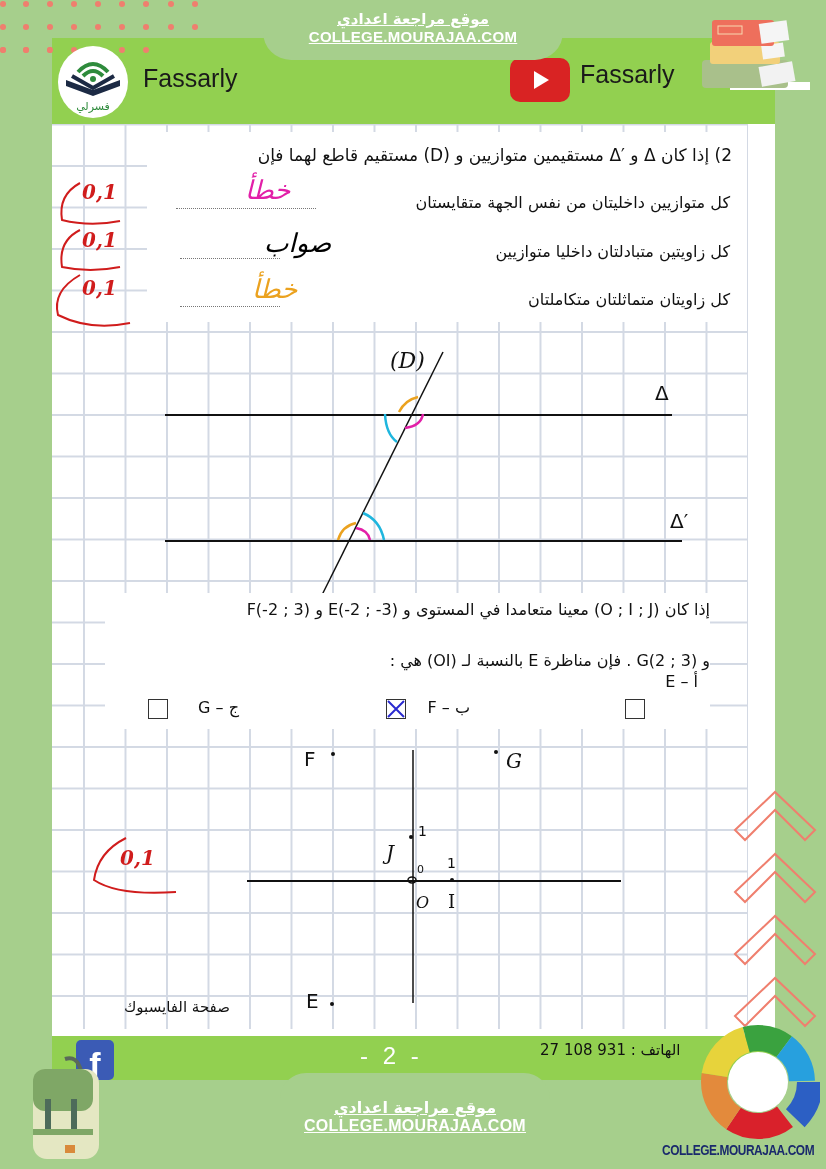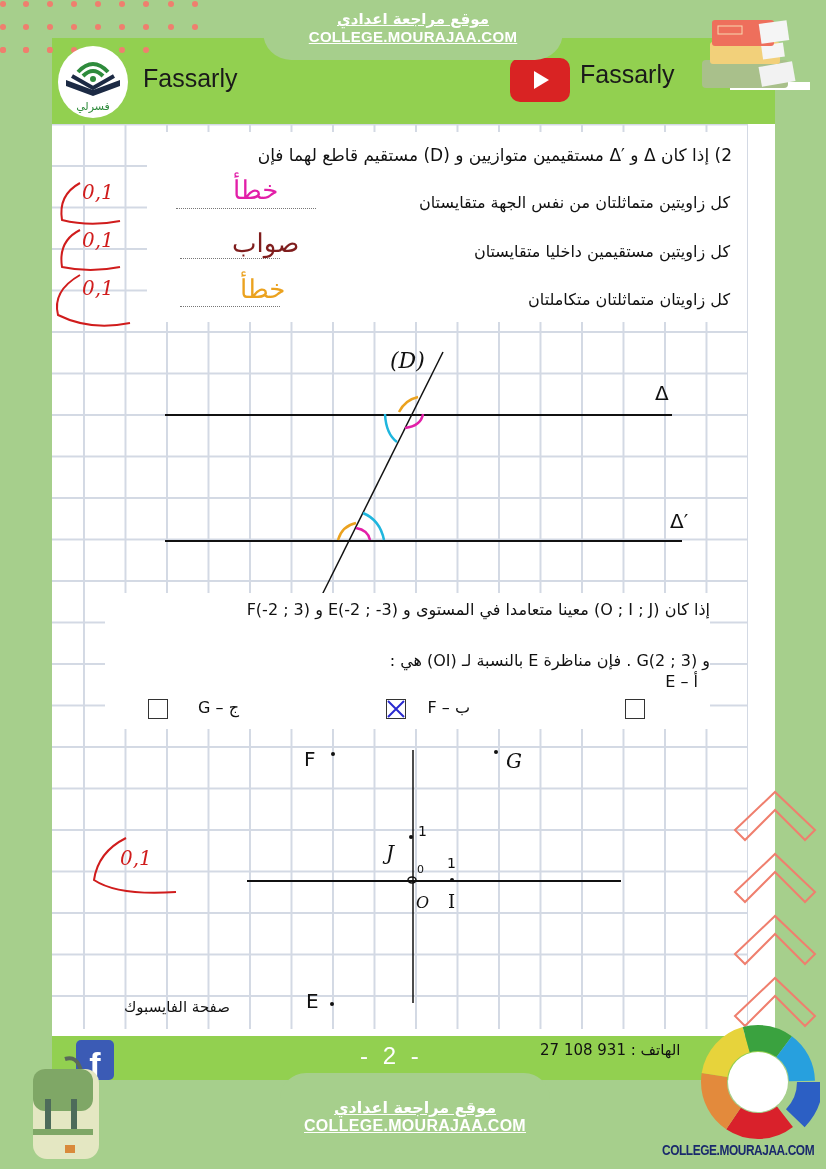--- a/index.html
+++ b/index.html
@@ -32,22 +32,22 @@
     background: #a6cf8c; border-radius: 0 0 28px 28px; text-align: center; color: #fff;
   }
   .tab-ar { font-size: 15px; font-weight: bold; text-decoration: underline; margin-top: 10px; display: block; }
   .tab-en { font-family: "Liberation Sans", sans-serif; font-size: 15px; font-weight: bold; text-decoration: underline; display: block; letter-spacing: 0.3px; }
 
   .books { position: absolute; left: 700px; top: 14px; width: 116px; height: 80px; }
 
   .box { position: absolute; background: #fff; }
   .q-line { position: absolute; direction: rtl; font-family: "DejaVu Sans", sans-serif; font-size: 16px; color: #111; white-space: nowrap; }
   .dotted { position: absolute; border-bottom: 1px dotted #777; }
-  .handwrite { position: absolute; font-family: "DejaVu Serif", serif; font-size: 26px; direction: rtl; }
-  .score { position: absolute; color: #d01c1c; font-family: "DejaVu Serif", serif; font-size: 20px; font-style: italic; }
+  .handwrite { position: absolute; font-family: "DejaVu Serif", serif; font-size: 26px; font-style: italic; direction: rtl; margin-left: 12px; }
+  .score { position: absolute; color: #d01c1c; font-family: "DejaVu Serif", serif; font-size: 20px; font-style: italic; font-weight: bold; }
 
   .check { position: absolute; width: 20px; height: 20px; border: 1.5px solid #333; background: #fff; }
 
   .footer-band { position: absolute; left: 52px; top: 1036px; width: 723px; height: 44px; background: #92d050; }
   .footer-text { position: absolute; font-family: "DejaVu Sans", sans-serif; font-size: 15px; color: #111; direction: rtl; white-space: nowrap; }
   .page-num { position: absolute; left: 360px; top: 1042px; font-family: "Liberation Sans", sans-serif; font-size: 24px; color: #fff; letter-spacing: 4px; }
   .fb-icon { position: absolute; left: 76px; top: 1040px; width: 38px; height: 40px; background: #3b5bb5; border-radius: 5px; color: #fff; font-family: "Liberation Sans", sans-serif; font-weight: bold; font-size: 34px; text-align: center; line-height: 48px; }
 
   .bottom-band { position: absolute; left: 0; top: 1090px; width: 826px; height: 79px; background: #a6cf8c; }
   .bottom-tab {
@@ -134,27 +134,27 @@
     <rect x="62" y="30" width="22" height="14" fill="#f5f5f5" transform="rotate(-8 73 37)"></rect>
     <rect x="12" y="6" width="62" height="26" rx="3" fill="#ee6f5c"></rect>
     <rect x="60" y="8" width="28" height="20" fill="#f5f5f5" transform="rotate(-8 74 18)"></rect>
     <rect x="18" y="12" width="24" height="8" fill="none" stroke="#f7d9b0" stroke-width="1"></rect>
   </svg>
 </div>
 
 <div class="box" style="left:147px;top:132px;width:600px;height:190px"></div>
 <div class="q-line" style="right:94px;top:145px;font-size:17px">2) إذا كان Δ و ′Δ مستقيمين متوازيين و (D) مستقيم قاطع لهما فإن</div>
 
-<div class="q-line" style="right:96px;top:193px">كل زاويتين متماثلتان من نفس الجهة متقايستان</div>
+<div class="q-line" style="right:96px;top:193px">كل متوازيين داخليتان من نفس الجهة متقايستان</div>
 <div class="dotted" style="left:176px;top:208px;width:140px"></div>
 <div class="handwrite" style="left:233px;top:175px;color:#e21fa8">خطأ</div>
 
-<div class="q-line" style="right:96px;top:242px">كل زاويتين مستقيمين داخليا متقايستان</div>
+<div class="q-line" style="right:96px;top:242px">كل زاويتين متبادلتان داخليا متوازيين</div>
 <div class="dotted" style="left:180px;top:258px;width:100px"></div>
-<div class="handwrite" style="left:232px;top:228px;color:#7f1d1d">صواب</div>
+<div class="handwrite" style="left:252px;top:228px;color:#000000">صواب</div>
 
 <div class="q-line" style="right:96px;top:290px">كل زاويتان متماثلتان متكاملتان</div>
 <div class="dotted" style="left:180px;top:306px;width:100px"></div>
 <div class="handwrite" style="left:240px;top:274px;color:#eba21f">خطأ</div>
 
 <svg style="position:absolute;left:50px;top:175px" width="90" height="160">
   <path d="M30 8 Q8 20 12 45 Q40 52 70 46" stroke="#d01c1c" stroke-width="2" fill="none"></path>
   <path d="M30 55 Q8 66 12 92 Q40 98 70 92" stroke="#d01c1c" stroke-width="2" fill="none"></path>
   <path d="M30 100 Q2 116 8 140 Q40 156 80 148" stroke="#d01c1c" stroke-width="2" fill="none"></path>
 </svg>

